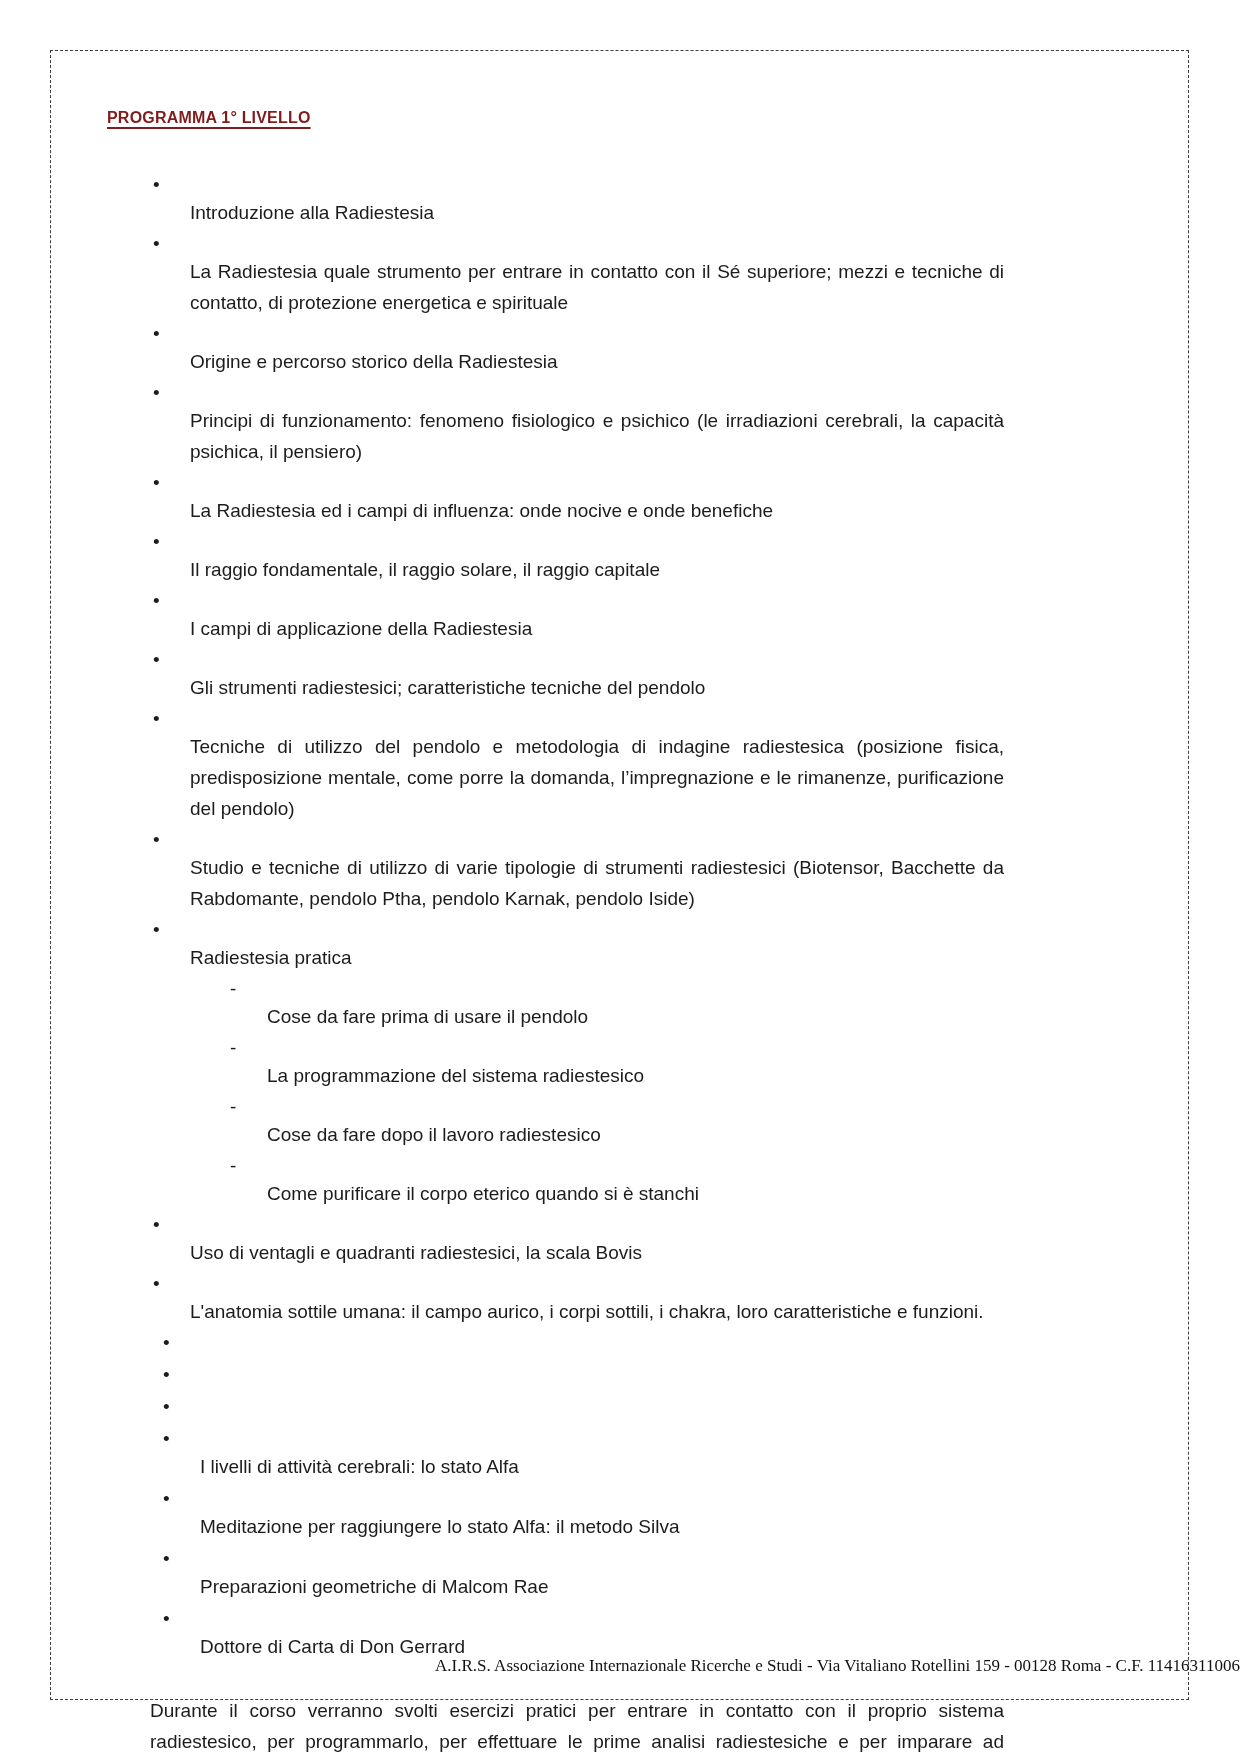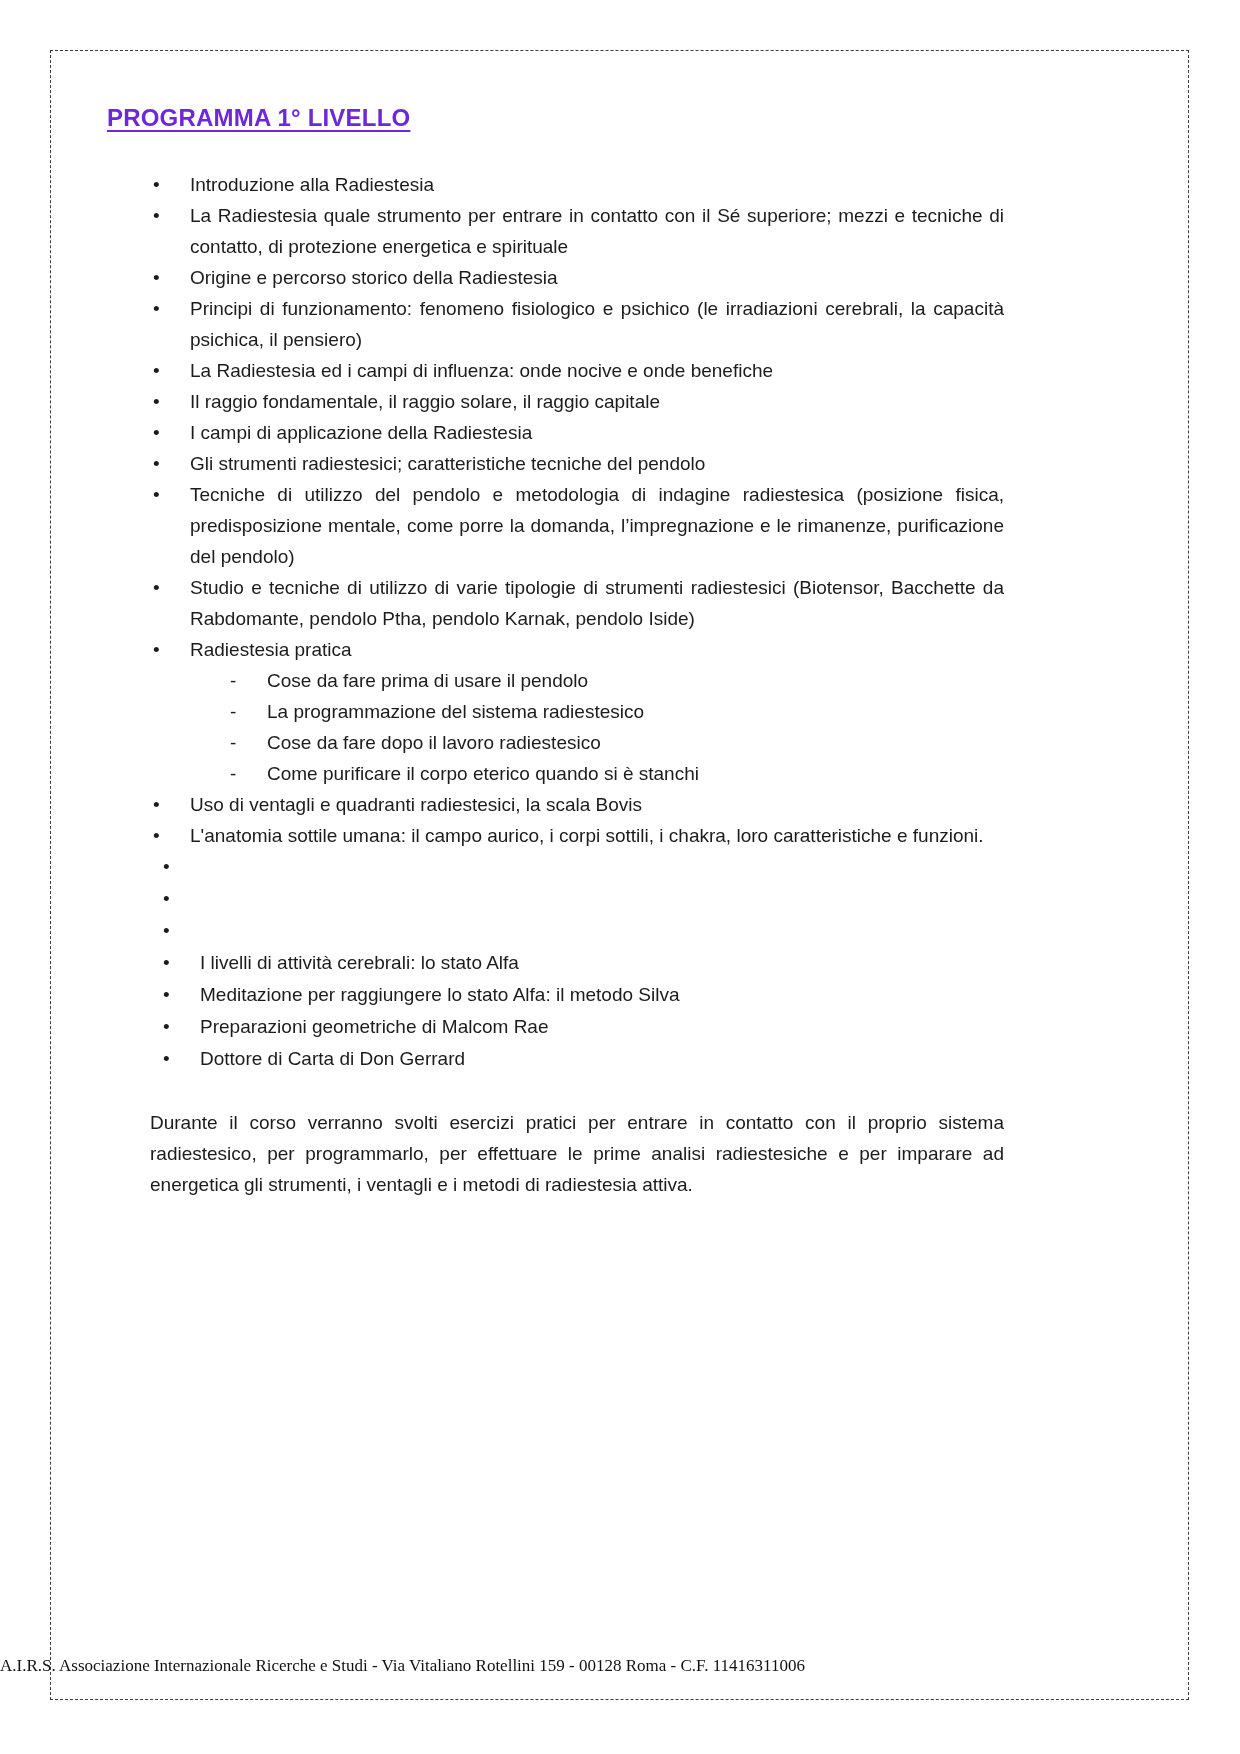--- a/index.html
+++ b/index.html
@@ -19,47 +19,47 @@
     box-sizing: border-box;
   }
   .content {
     position: absolute;
     left: 107px; top: 103px;
     width: 897px;
     font-size: 19px;
     line-height: 31px;
   }
   .section-title {
-    font-size: 24px;
+    font-size: 16px;
     line-height: 30px;
     font-weight: 700;
     letter-spacing: 0.2px;
-    color: #6d28d9;
+    color: #7f1d1d;
     text-decoration: underline;
     text-decoration-thickness: 2px;
     text-underline-offset: 4px;
     margin: 0 0 36px 0;
   }
   .title2 { margin: 46px 0 12px 0; }
   ul.bullet-list { list-style: none; margin: 0; padding: 0; }
   .row { display: flex; }
   .marker { flex: 0 0 37px; margin-left: 46px; }
   .s2 .marker { margin-left: 56px; }
   .row.sub .marker { margin-left: 123px; }
-  .itext { flex: 1; text-align: justify; }
+  .itext { flex: 1; text-align: justify; margin-top: 28px; }
   .s2 .row { line-height: 32px; }
   .closing {
     margin: 32px 0 0 43px;
     text-align: justify;
   }
   .footer {
     position: absolute;
     left: 0; top: 1655px;
     width: 100%;
-    text-align: left;
+    text-align: right;
     font-family: "Liberation Serif", serif;
     font-size: 17px;
     line-height: 22px;
     color: #111111;
   }
 </style>
 </head>
 <body>
 
 <div class="page-border"></div>

